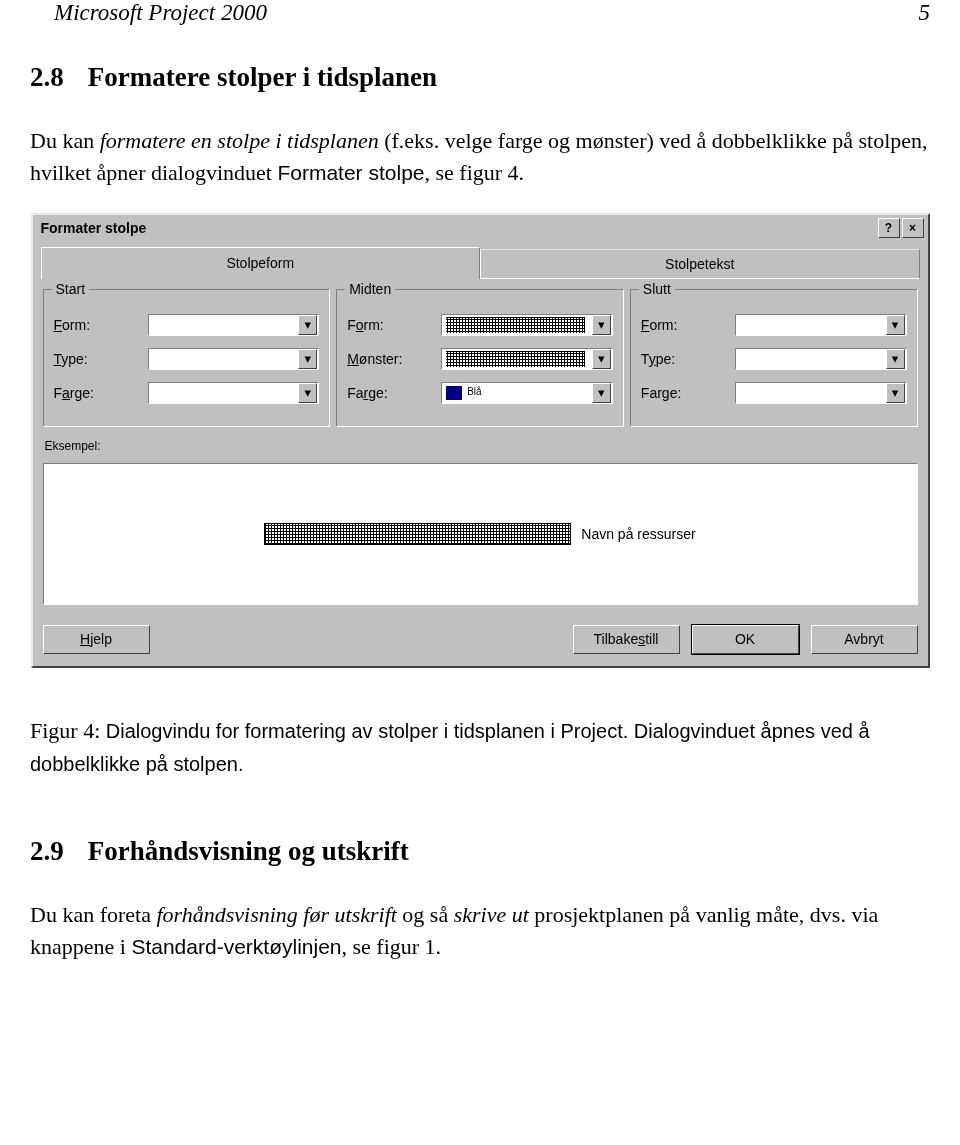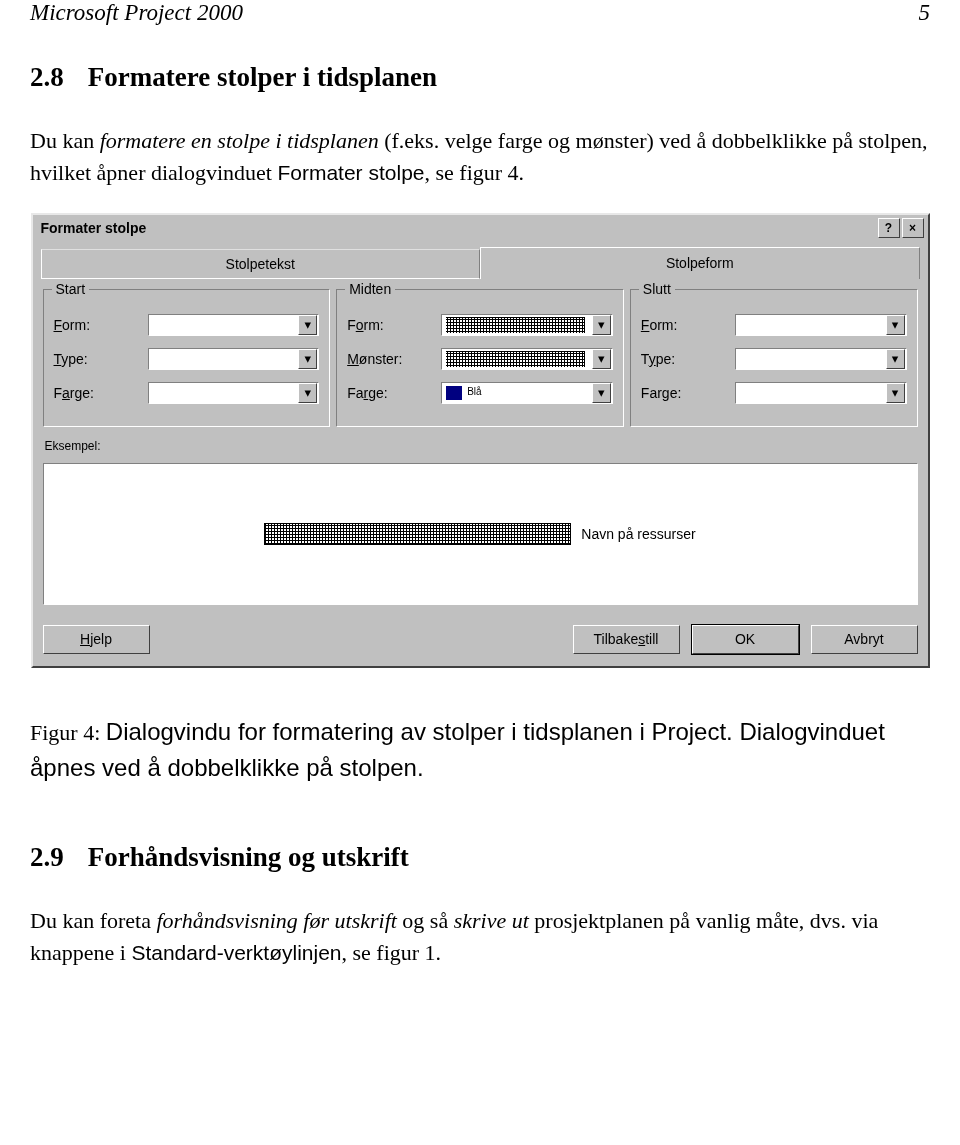--- a/index.html
+++ b/index.html
@@ -13,35 +13,36 @@
   }
   .page {
     padding: 0 30px 40px 30px;
   }
   .header-row {
     display: flex;
     justify-content: space-between;
     font-style: italic;
     font-size: 23px;
     margin-bottom: 36px;
+    margin-left: 24px;
   }
   .section-heading {
     font-weight: bold;
     font-size: 27px;
     margin-bottom: 32px;
   }
   .section-num { margin-right: 24px; }
   .para {
     font-size: 22px;
     line-height: 1.45;
     margin-bottom: 24px;
   }
   .italic { font-style: italic; }
   .sans { font-family: Helvetica, Arial, sans-serif; font-size: 21px; }
-  .sans-sm { font-family: Helvetica, Arial, sans-serif; font-size: 24px; }
+  .sans-sm { font-family: Helvetica, Arial, sans-serif; font-size: 20px; }
 
   
   .dialog-wrap { margin: 10px 0 46px 0; }
   .dialog {
     width: 895px;
     margin: 0 auto;
     background: #c0c0c0;
     border-top: 2px solid #e8e8e8;
     border-left: 2px solid #e8e8e8;
     border-right: 2px solid #404040;
@@ -234,22 +235,22 @@
     <div class="dialog">
       <div class="titlebar">
         <span class="title-txt">Formater stolpe</span>
         <div class="title-btns">
           <div class="title-btn">?</div>
           <div class="title-btn">×</div>
         </div>
       </div>
 
       <div class="tabrow">
+        <div class="tab active">Stolpeform</div>
         <div class="tab">Stolpetekst</div>
-        <div class="tab active">Stolpeform</div>
       </div>
 
       <div class="dialog-body">
         <div class="columns">
 
           <div class="group">
             <div class="group-title">Start</div>
             <div class="field-row">
               <span class="field-label"><span class="ul">F</span>orm:</span>
               <div class="combo">

